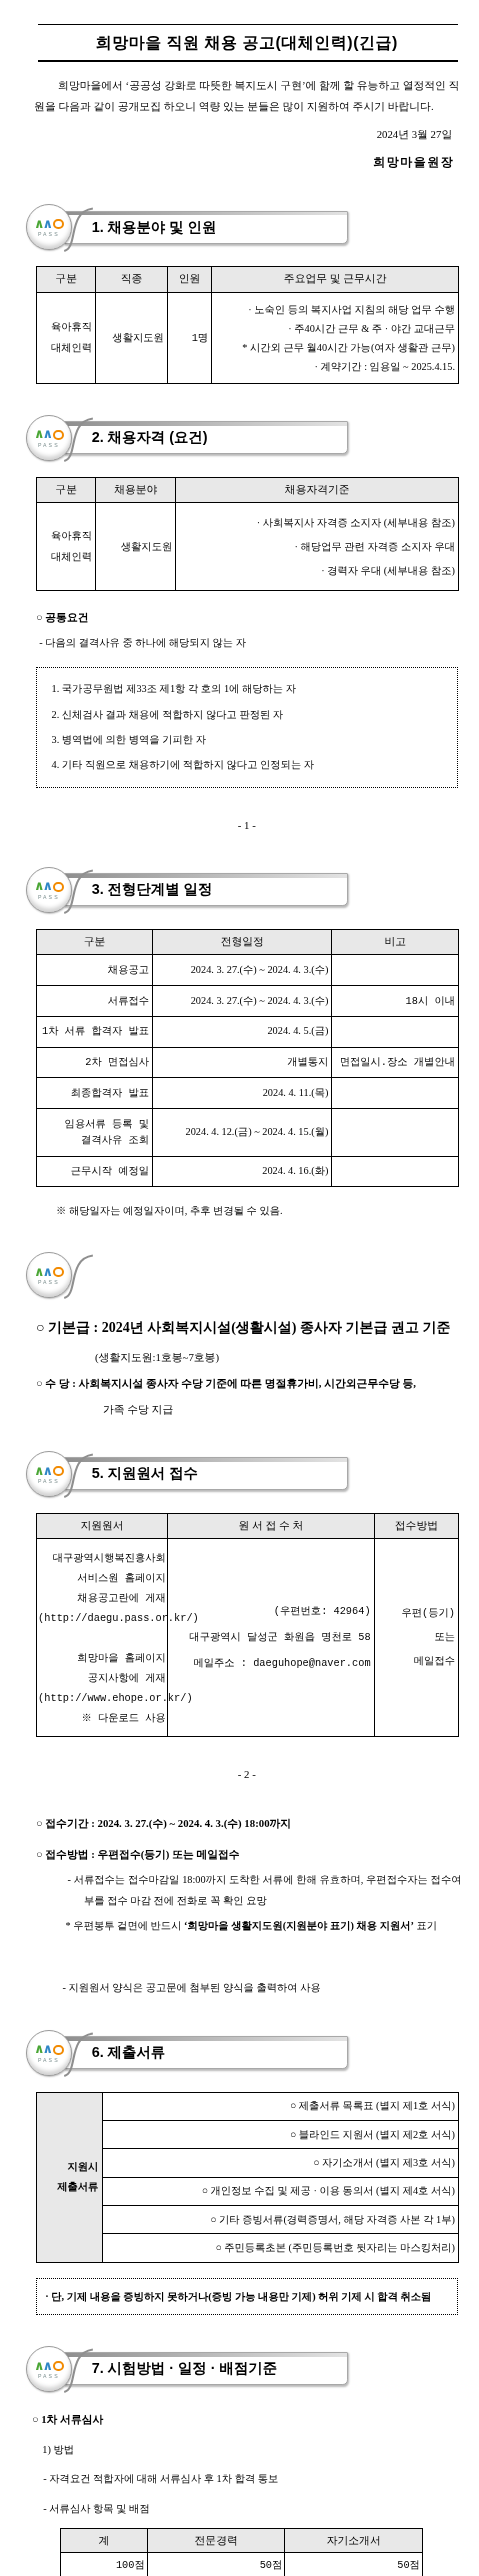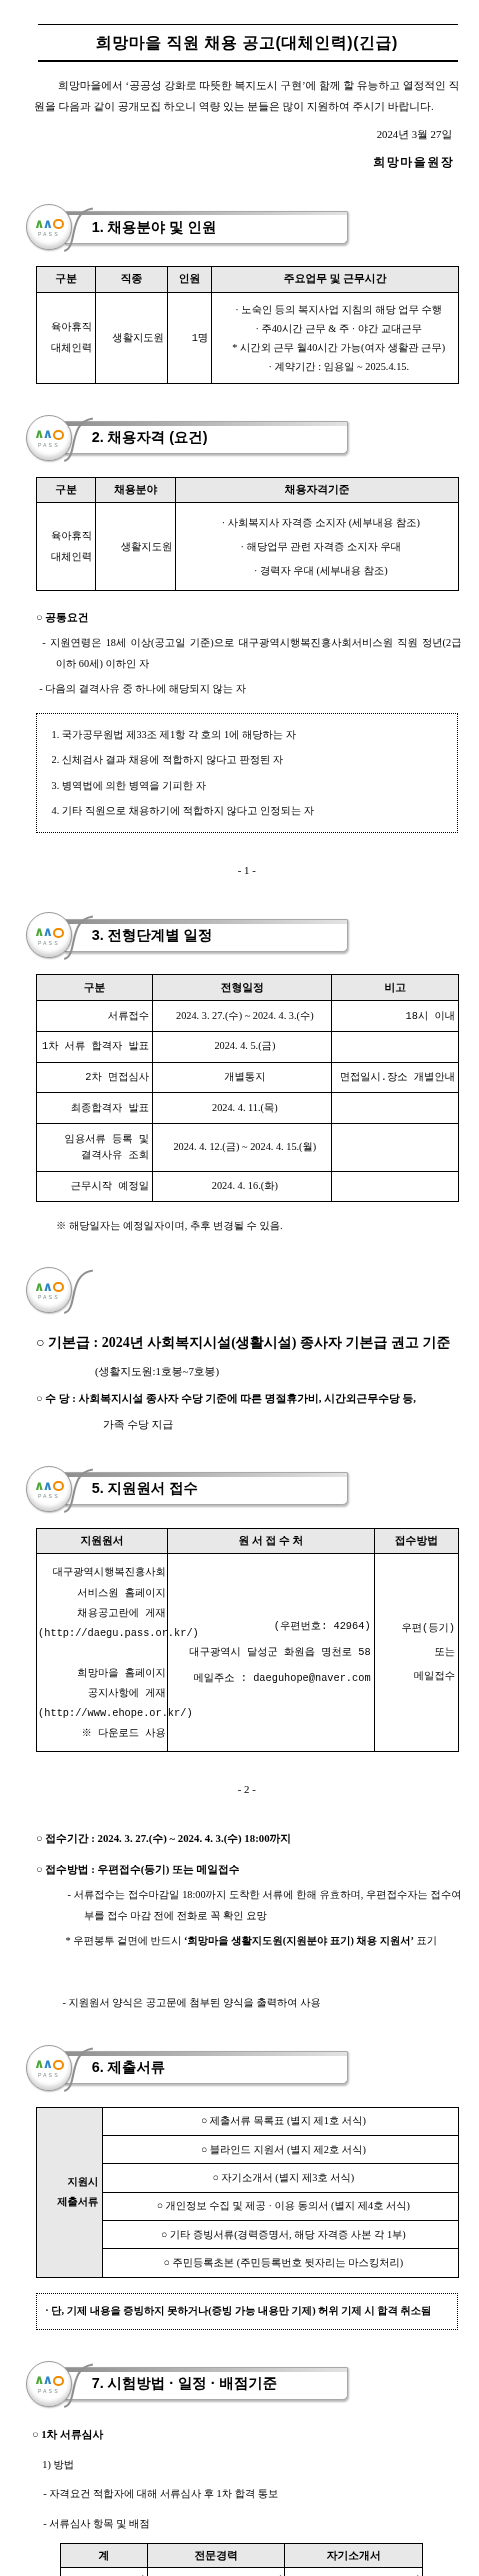--- a/index.html
+++ b/index.html
@@ -33,25 +33,25 @@
             padding:0 5.2px 0 27px;}
   .head-box::before{content:"";position:absolute;top:0;left:0;right:0;height:3.6px;
             background:linear-gradient(to right,#8f8f8f,#e3e3e3);}
   .head-text{font-family:"Liberation Sans",sans-serif;font-size:14.4px;font-weight:bold;white-space:nowrap;}
 
   
   table{border-collapse:collapse;table-layout:fixed;width:423px;margin:0 0 0 4.1px;
         font-size:10.3px;}
   table{border:1px solid #000;border-top-width:1.5px;border-bottom-width:1.5px;}
   th,td{border:0.8px solid #000;}
-  th{background:#e8e8e8;font-weight:bold;padding:5.2px 2.1px;border-bottom-width:1.5px;font-size:10.8px;}
+  th{background:#e8e8e8;font-weight:normal;padding:5.2px 2.1px;border-bottom-width:1.5px;font-size:10.8px;}
   td{padding:5.2px 3.1px;}
   .pre{white-space:pre-line;}
   .ctr{text-align:right;font-family:Liberation Mono, monospace;}
-  .lft{text-align:center;}
+  .lft{text-align:right;}
 
   .t1 td{vertical-align:middle;}
   .t1 .duties{line-height:1.85;padding:7.2px 3.1px 7.2px 10.3px;}
   .t1 .cat{line-height:2.0;}
 
   .t2 .crit{line-height:2.3;padding:8.2px 3.1px 8.2px 10.3px;}
   .t2 .cat{line-height:2.0;}
 
   .t3 td{padding:6.7px 3.1px;line-height:1.6;}
   .t3 .c1{padding-left:8.2px;}
@@ -174,21 +174,20 @@
 대체인력</td>
       <td class="ctr">생활지도원</td>
       <td class="lft crit pre">· 사회복지사 자격증 소지자 (세부내용 참조)
 · 해당업무 관련 자격증 소지자 우대
 · 경력자 우대 (세부내용 참조)</td>
     </tr>
   </tbody>
     </table>
 
   <p class="bold pad8" style="margin-top:15.5px;font-size:10.8px;">○ 공통요건</p>
-  <p class="li-dash0" style="padding-left:16.5px;margin-left:7.2px;">- 지원연령은 18세 이상(공고일 기준)으로 대구광역시행복진흥사회서비스원 직원 정년(2급 이하 60세) 이하인 자</p>
   <p class="li-dash0" style="margin-left:7.2px;">- 다음의 결격사유 중 하나에 해당되지 않는 자</p>
 
   <div class="dotted-box">
     <p>1. 국가공무원법 제33조 제1항 각 호의 1에 해당하는 자</p>
     <p>2. 신체검사 결과 채용에 적합하지 않다고 판정된 자</p>
     <p>3. 병역법에 의한 병역을 기피한 자</p>
     <p>4. 기타 직원으로 채용하기에 적합하지 않다고 인정되는 자</p>
   </div>
 
   <p class="page-no">- 1 -</p>
@@ -214,20 +213,25 @@
     <colgroup>
         <col style="width:27.5%">
         <col style="width:42.5%">
         <col style="width:30%">
       </colgroup>
     <tbody>
         <tr>
       <th>구분</th>
       <th>전형일정</th>
       <th>비고</th>
+    </tr>
+    <tr>
+      <td class="ctr">채용공고</td>
+      <td class="lft c1">2024. 3. 27.(수) ~ 2024. 4. 3.(수)</td>
+      <td class="ctr"></td>
     </tr>
     <tr>
       <td class="ctr">서류접수</td>
       <td class="lft c1">2024. 3. 27.(수) ~ 2024. 4. 3.(수)</td>
       <td class="ctr">18시 이내</td>
     </tr>
     <tr>
       <td class="ctr">1차 서류 합격자 발표</td>
       <td class="lft c1">2024. 4. 5.(금)</td>
       <td class="ctr"></td>

